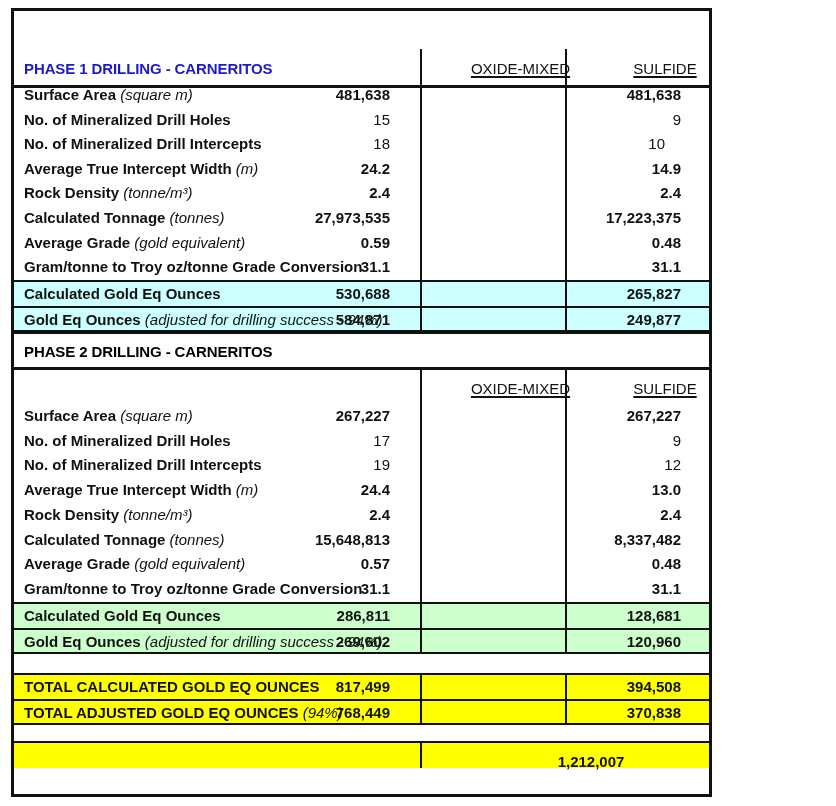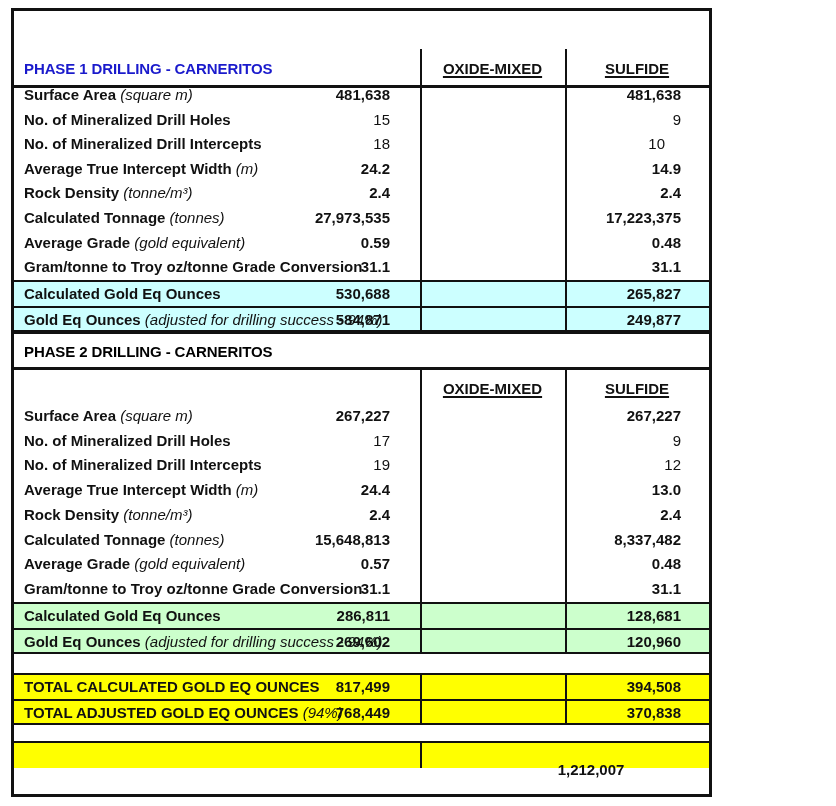--- a/index.html
+++ b/index.html
@@ -12,21 +12,21 @@
   .title { position:absolute; left:10px; top:50%; transform:translateY(-50%);
            font-weight:bold; font-size:15px; letter-spacing:-0.1px; }
   .vline { position:absolute; width:2px; background:#111; }
   .cell { position:absolute; font-size:15px; line-height:24px; white-space:nowrap; }
   .lbl { left:10px; }
   .lbl b { font-weight:bold; }
   .lbl span.n { font-weight:normal;font-style:italic; }
   .c1 { right:300px; text-align:right; }
   .c2 { right:28px; text-align:right; }
   .bold { font-weight:bold; }
-  .colhdr { font-weight:bold; text-decoration:underline; text-decoration-thickness:2px; text-underline-offset:2px; }
+  .colhdr { font-weight:normal; text-decoration:underline; text-decoration-thickness:2px; text-underline-offset:2px;padding-left:28px; }
   .band { border-top:2px solid #111; }
   .yellow { background:#ffff00; }
   .center { text-align:center; }
   sup { font-size:9px; vertical-align:top; position:relative; top:-2px; }
 </style>
 </head>
 <body>
 
 <div id="tbl">
     <div class="row hdr" style="top:16px;height:38px;margin-top:23px;">
@@ -128,15 +128,15 @@
     </div>
     <div class="row band yellow" style="top:688px;height:26px;border-bottom:2px solid #111;padding-left:41px;">
       <div class="cell lbl" style="top:0"><b>TOTAL ADJUSTED GOLD EQ OUNCES</b><span class="n"> (94%)</span></div>
       <div class="vline" style="left:406px;top:0;height:100%"></div>
       <div class="vline" style="left:551px;top:0;height:100%"></div>
       <div class="cell bold" style="top:0;right:319px">768,449</div>
       <div class="cell bold" style="top:0;right:28px">370,838</div>
     </div>
     <div class="row band yellow" style="top:730px;height:27px;">
       <div class="vline" style="left:406px;top:0;height:100%"></div>
-      <div class="cell bold center" style="top:15px;left:406px;width:342px">1,212,007</div>
+      <div class="cell bold center" style="top:7px;left:406px;width:342px">1,212,007</div>
     </div>
   </div>
 
 </body></html>

